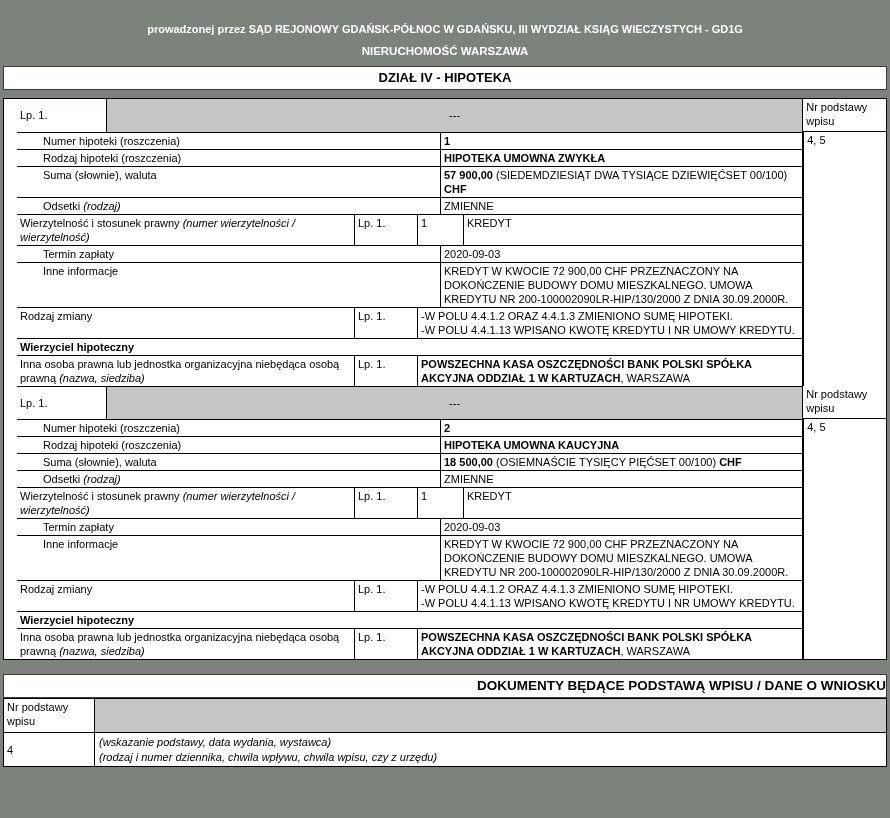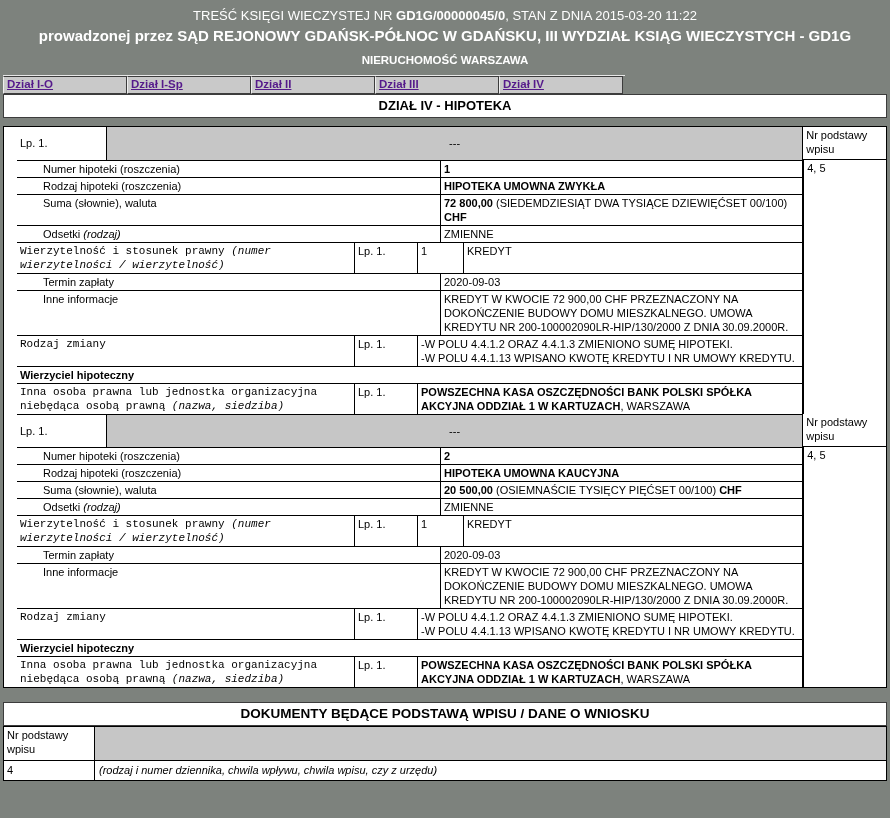--- a/index.html
+++ b/index.html
@@ -9,21 +9,21 @@
     background:#7d827d;
     font-family:"Liberation Sans","DejaVu Sans",sans-serif;
     font-size:11px; color:#000;
   }
   .page { padding:4px 3px 0 3px; }
 
   
   .top-header { text-align:center; color:#fff; }
   .t1 { font-size:13px; margin-top:4px; }
   .t1 b { font-size:13px; }
-  .t2 { font-size:15px; font-weight:bold; margin-top:4px; }
+  .t2 { font-size:11px; font-weight:bold; margin-top:19px; }
   .t3 { font-size:11.5px; font-weight:bold; margin-top:10px; margin-bottom:9px; }
 
   
   .tabbar { display:flex; width:622px; border-top:1px solid #e8e8e8; }
   .tab {
     width:124px; height:18px;
     background:#c9c9c9;
     border:1px solid #3c3c3c;
     border-left-color:#efefef;
     padding:1px 3px;
@@ -51,60 +51,52 @@
   .row { display:flex; }
   .row + .row { border-top:1px solid #000; }
   .cell { padding:1px 3px; line-height:14px; }
   .cell + .cell { border-left:1px solid #000; }
   .hdr { height:33px; }
   .lpcell { width:89px; padding-top:9px; }
   .dots { flex:1; background:#c6c6c6; text-align:center; padding-top:9px; }
   .nrhdr { height:33px; border-bottom:1px solid #000; }
   .nrval { flex:1; }
   .lab400 { width:400px;margin-left:23px; }
-  .lab337 { width:337px;font-family:Liberation Mono, monospace; }
+  .lab337 { width:337px; }
   .lp63 { width:63px; }
   .v46 { width:46px; }
   .val { flex:1; }
   .b { font-weight:bold; }
   .i { font-style:italic; }
   .secthdr { flex:1; font-weight:bold; }
 
   
   .docband {
     background:#fff; border:1px solid #3c3c3c;
-    text-align:center; font-weight:bold; font-size:13.5px;
+    text-align:right; font-weight:bold; font-size:13.5px;
     padding:3px 0 4px 0;
   }
   .doctbl { border:1px solid #000; background:#fff; }
   .docrow { display:flex; }
   .docrow + .docrow { border-top:1px solid #000; }
   .docnr { width:90px; padding:2px 3px; display:flex; align-items:center; }
   .doccontent { flex:1; border-left:1px solid #000; padding:2px 4px; line-height:14.5px; }
   .dochdr-right { flex:1; border-left:1px solid #000; background:#c6c6c6; height:33px; }
   .dochdr-left { width:90px; padding:1px 3px; line-height:14px; }
 </style>
 </head>
 <body>
 
 <div class="page">
 
   <div class="top-header">
-    <div class="t1"><span>TREŚĆ KSIĘGI WIECZYSTEJ NR </span><b>GD1G/00000045/0</b><span>, STAN Z DNIA 2015-03-20 11:22</span></div>
     <div class="t2"><span>prowadzonej przez </span><span>SĄD REJONOWY GDAŃSK-PÓŁNOC W GDAŃSKU, III WYDZIAŁ KSIĄG WIECZYSTYCH - GD1G</span></div>
     <div class="t3">NIERUCHOMOŚĆ WARSZAWA</div>
   </div>
 
-  <div class="tabbar">
-    <div class="tab"><a>Dział I-O</a></div>
-    <div class="tab"><a>Dział I-Sp</a></div>
-    <div class="tab"><a>Dział II</a></div>
-    <div class="tab"><a>Dział III</a></div>
-    <div class="tab"><a>Dział IV</a></div>
-  </div>
 
   <div class="band">DZIAŁ IV - HIPOTEKA</div>
 
   <div class="gap8"></div>
 
   <div class="tbl">
 
     <div class="sect">
       <div class="sect-main">
         <div class="row hdr">
@@ -114,21 +106,21 @@
         <div class="row">
           <div class="cell lab400">Numer hipoteki (roszczenia)</div>
           <div class="cell val b">1</div>
         </div>
         <div class="row">
           <div class="cell lab400">Rodzaj hipoteki (roszczenia)</div>
           <div class="cell val b">HIPOTEKA UMOWNA ZWYKŁA</div>
         </div>
         <div class="row">
           <div class="cell lab400">Suma (słownie), waluta</div>
-          <div class="cell val"><span class="b">72 800,00</span>
+          <div class="cell val"><span class="b">57 900,00</span>
             <span>(SIEDEMDZIESIĄT DWA TYSIĄCE DZIEWIĘĆSET 00/100)</span>
             <span class="b">CHF</span></div>
         </div>
         <div class="row">
           <div class="cell lab400"><span>Odsetki</span>
             <span class="i">(rodzaj)</span></div>
           <div class="cell val">ZMIENNE</div>
         </div>
         <div class="row">
           <div class="cell lab337"><span>Wierzytelność i stosunek prawny</span>
@@ -179,21 +171,21 @@
         <div class="row">
           <div class="cell lab400">Numer hipoteki (roszczenia)</div>
           <div class="cell val b">2</div>
         </div>
         <div class="row">
           <div class="cell lab400">Rodzaj hipoteki (roszczenia)</div>
           <div class="cell val b">HIPOTEKA UMOWNA KAUCYJNA</div>
         </div>
         <div class="row">
           <div class="cell lab400">Suma (słownie), waluta</div>
-          <div class="cell val"><span class="b">20 500,00</span>
+          <div class="cell val"><span class="b">18 500,00</span>
             <span>(OSIEMNAŚCIE TYSIĘCY PIĘĆSET 00/100)</span>
             <span class="b">CHF</span></div>
         </div>
         <div class="row">
           <div class="cell lab400"><span>Odsetki</span>
             <span class="i">(rodzaj)</span></div>
           <div class="cell val">ZMIENNE</div>
         </div>
         <div class="row">
           <div class="cell lab337"><span>Wierzytelność i stosunek prawny</span>
@@ -244,19 +236,20 @@
 
   <div class="doctbl">
     <div class="docrow">
       <div class="dochdr-left">Nr podstawy wpisu</div>
       <div class="dochdr-right"></div>
     </div>
 
     <div class="docrow">
       <div class="docnr">4</div>
       <div class="doccontent">
+        <div class="i">(wskazanie podstawy, data wydania, wystawca)</div>
         <div class="i">(rodzaj i numer dziennika, chwila wpływu, chwila wpisu, czy z urzędu)</div>
       </div>
     </div>
 
   </div>
 
 </div>
 
 </body></html>

